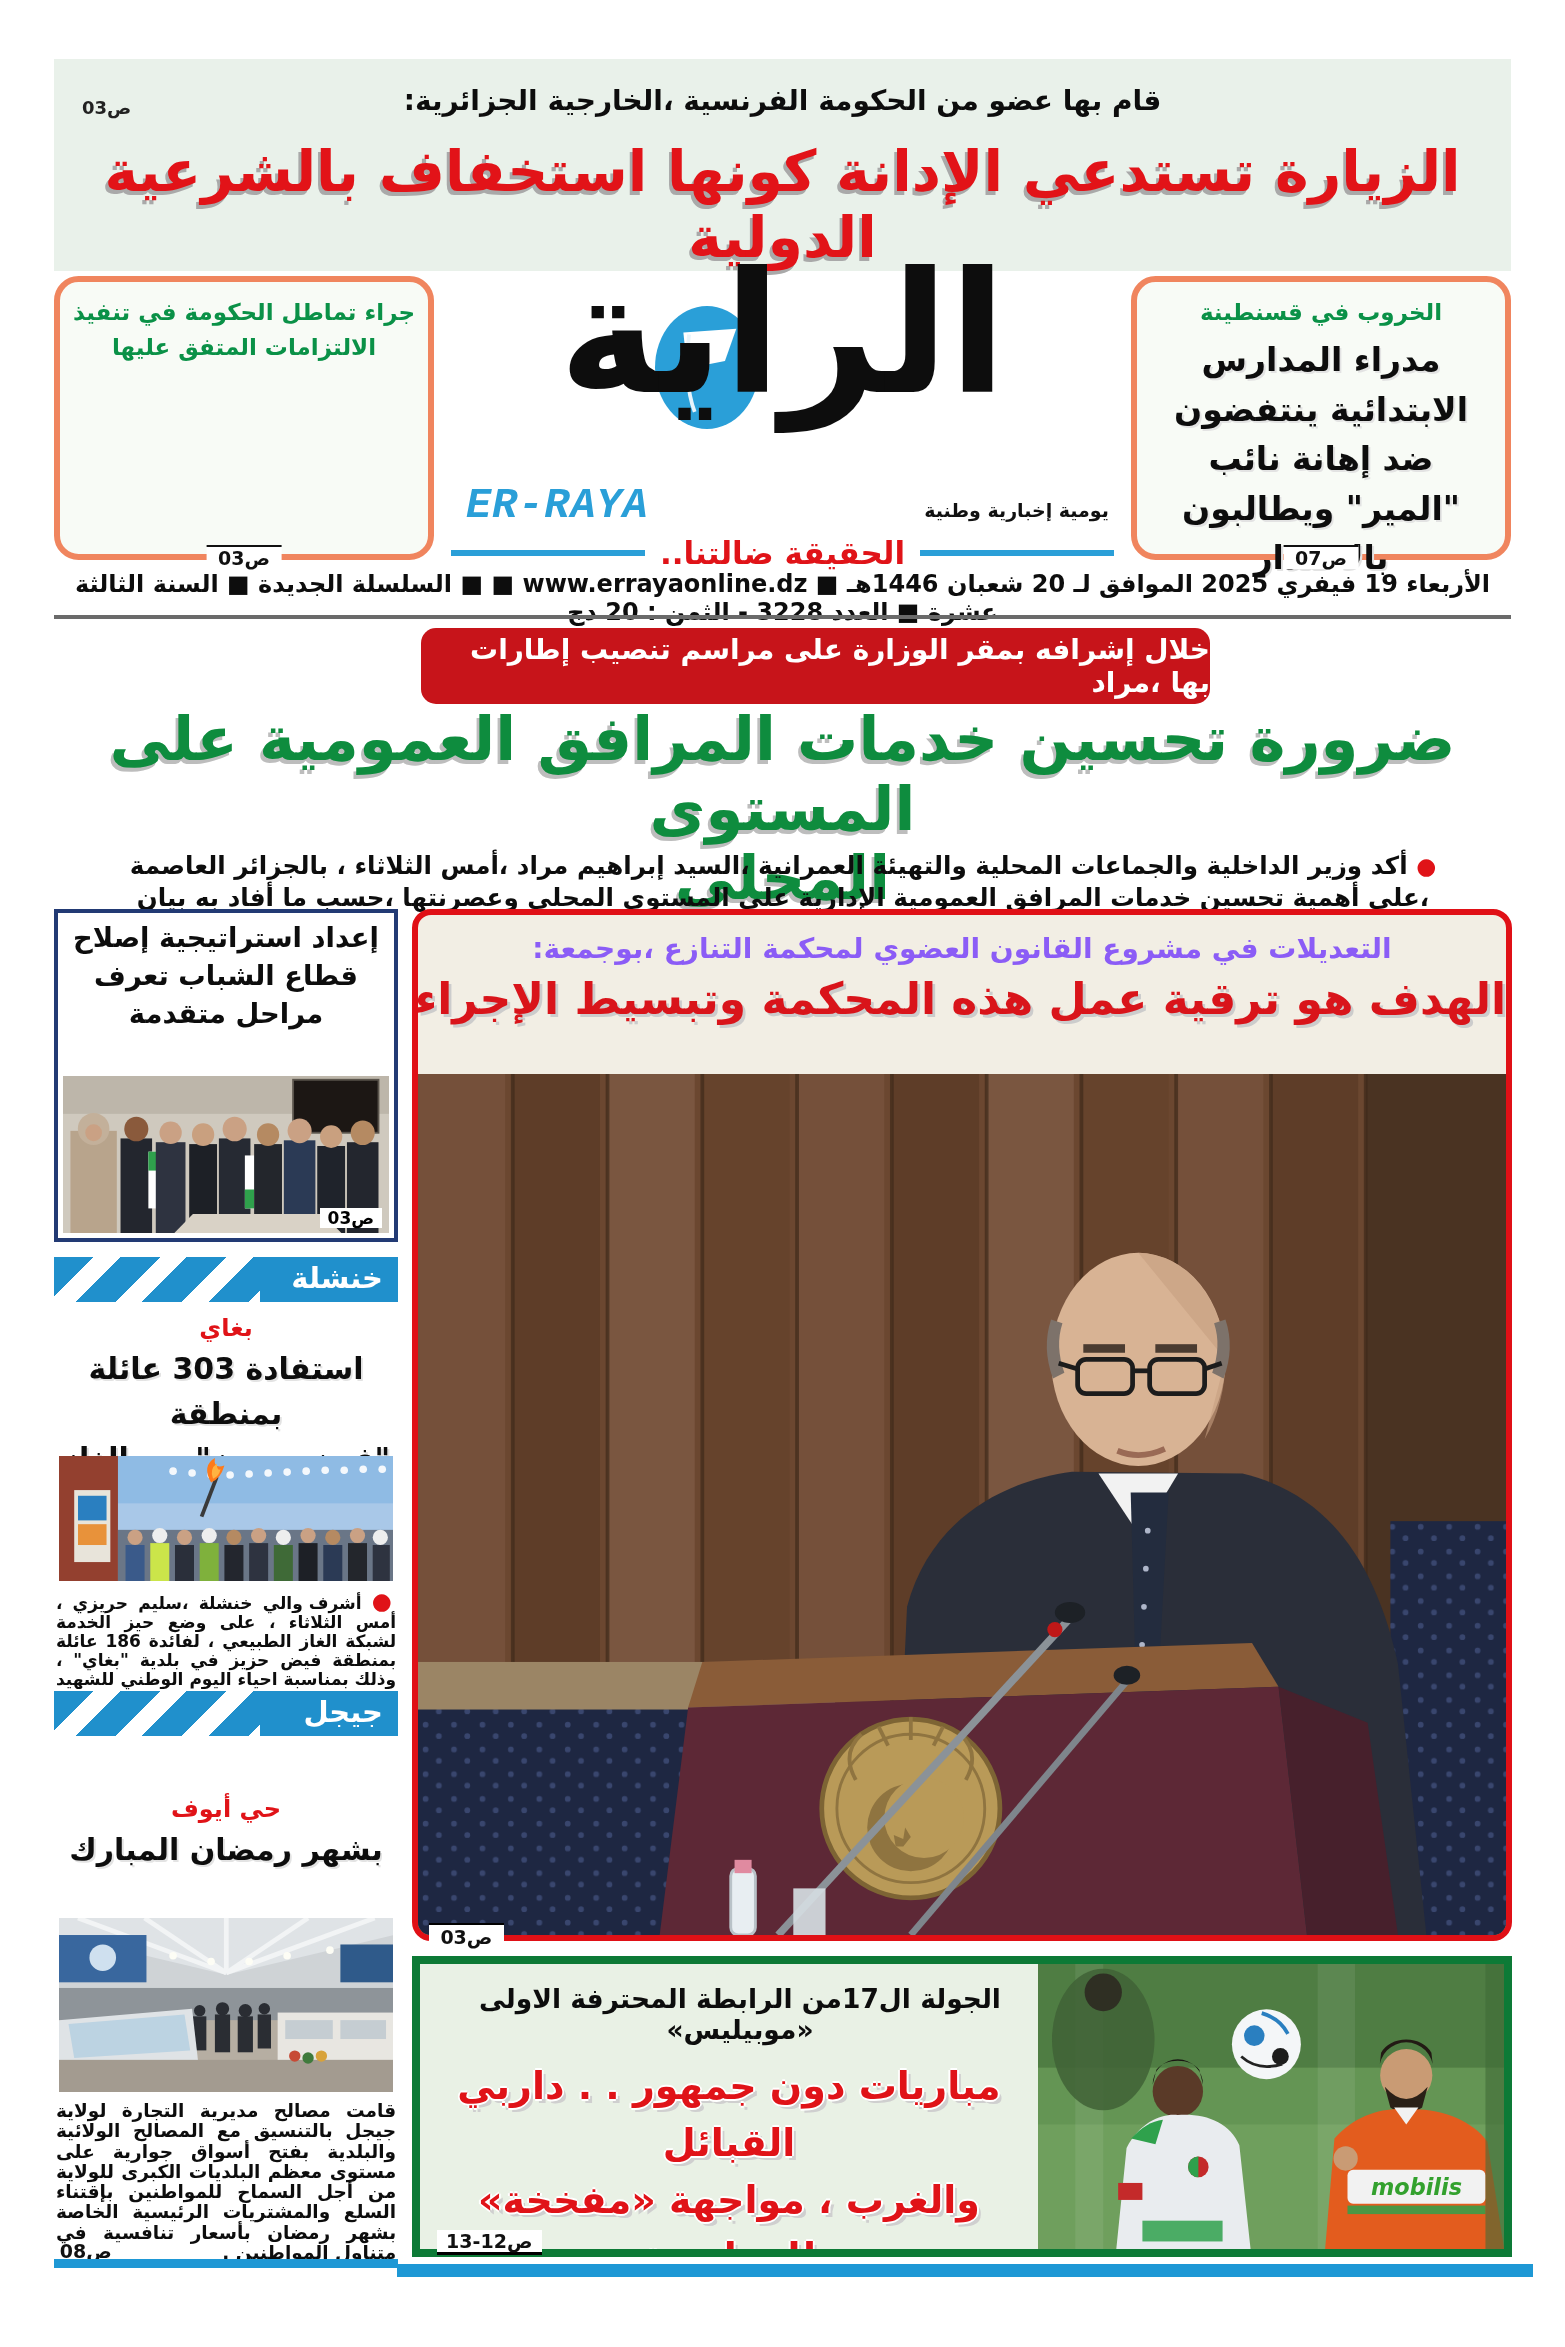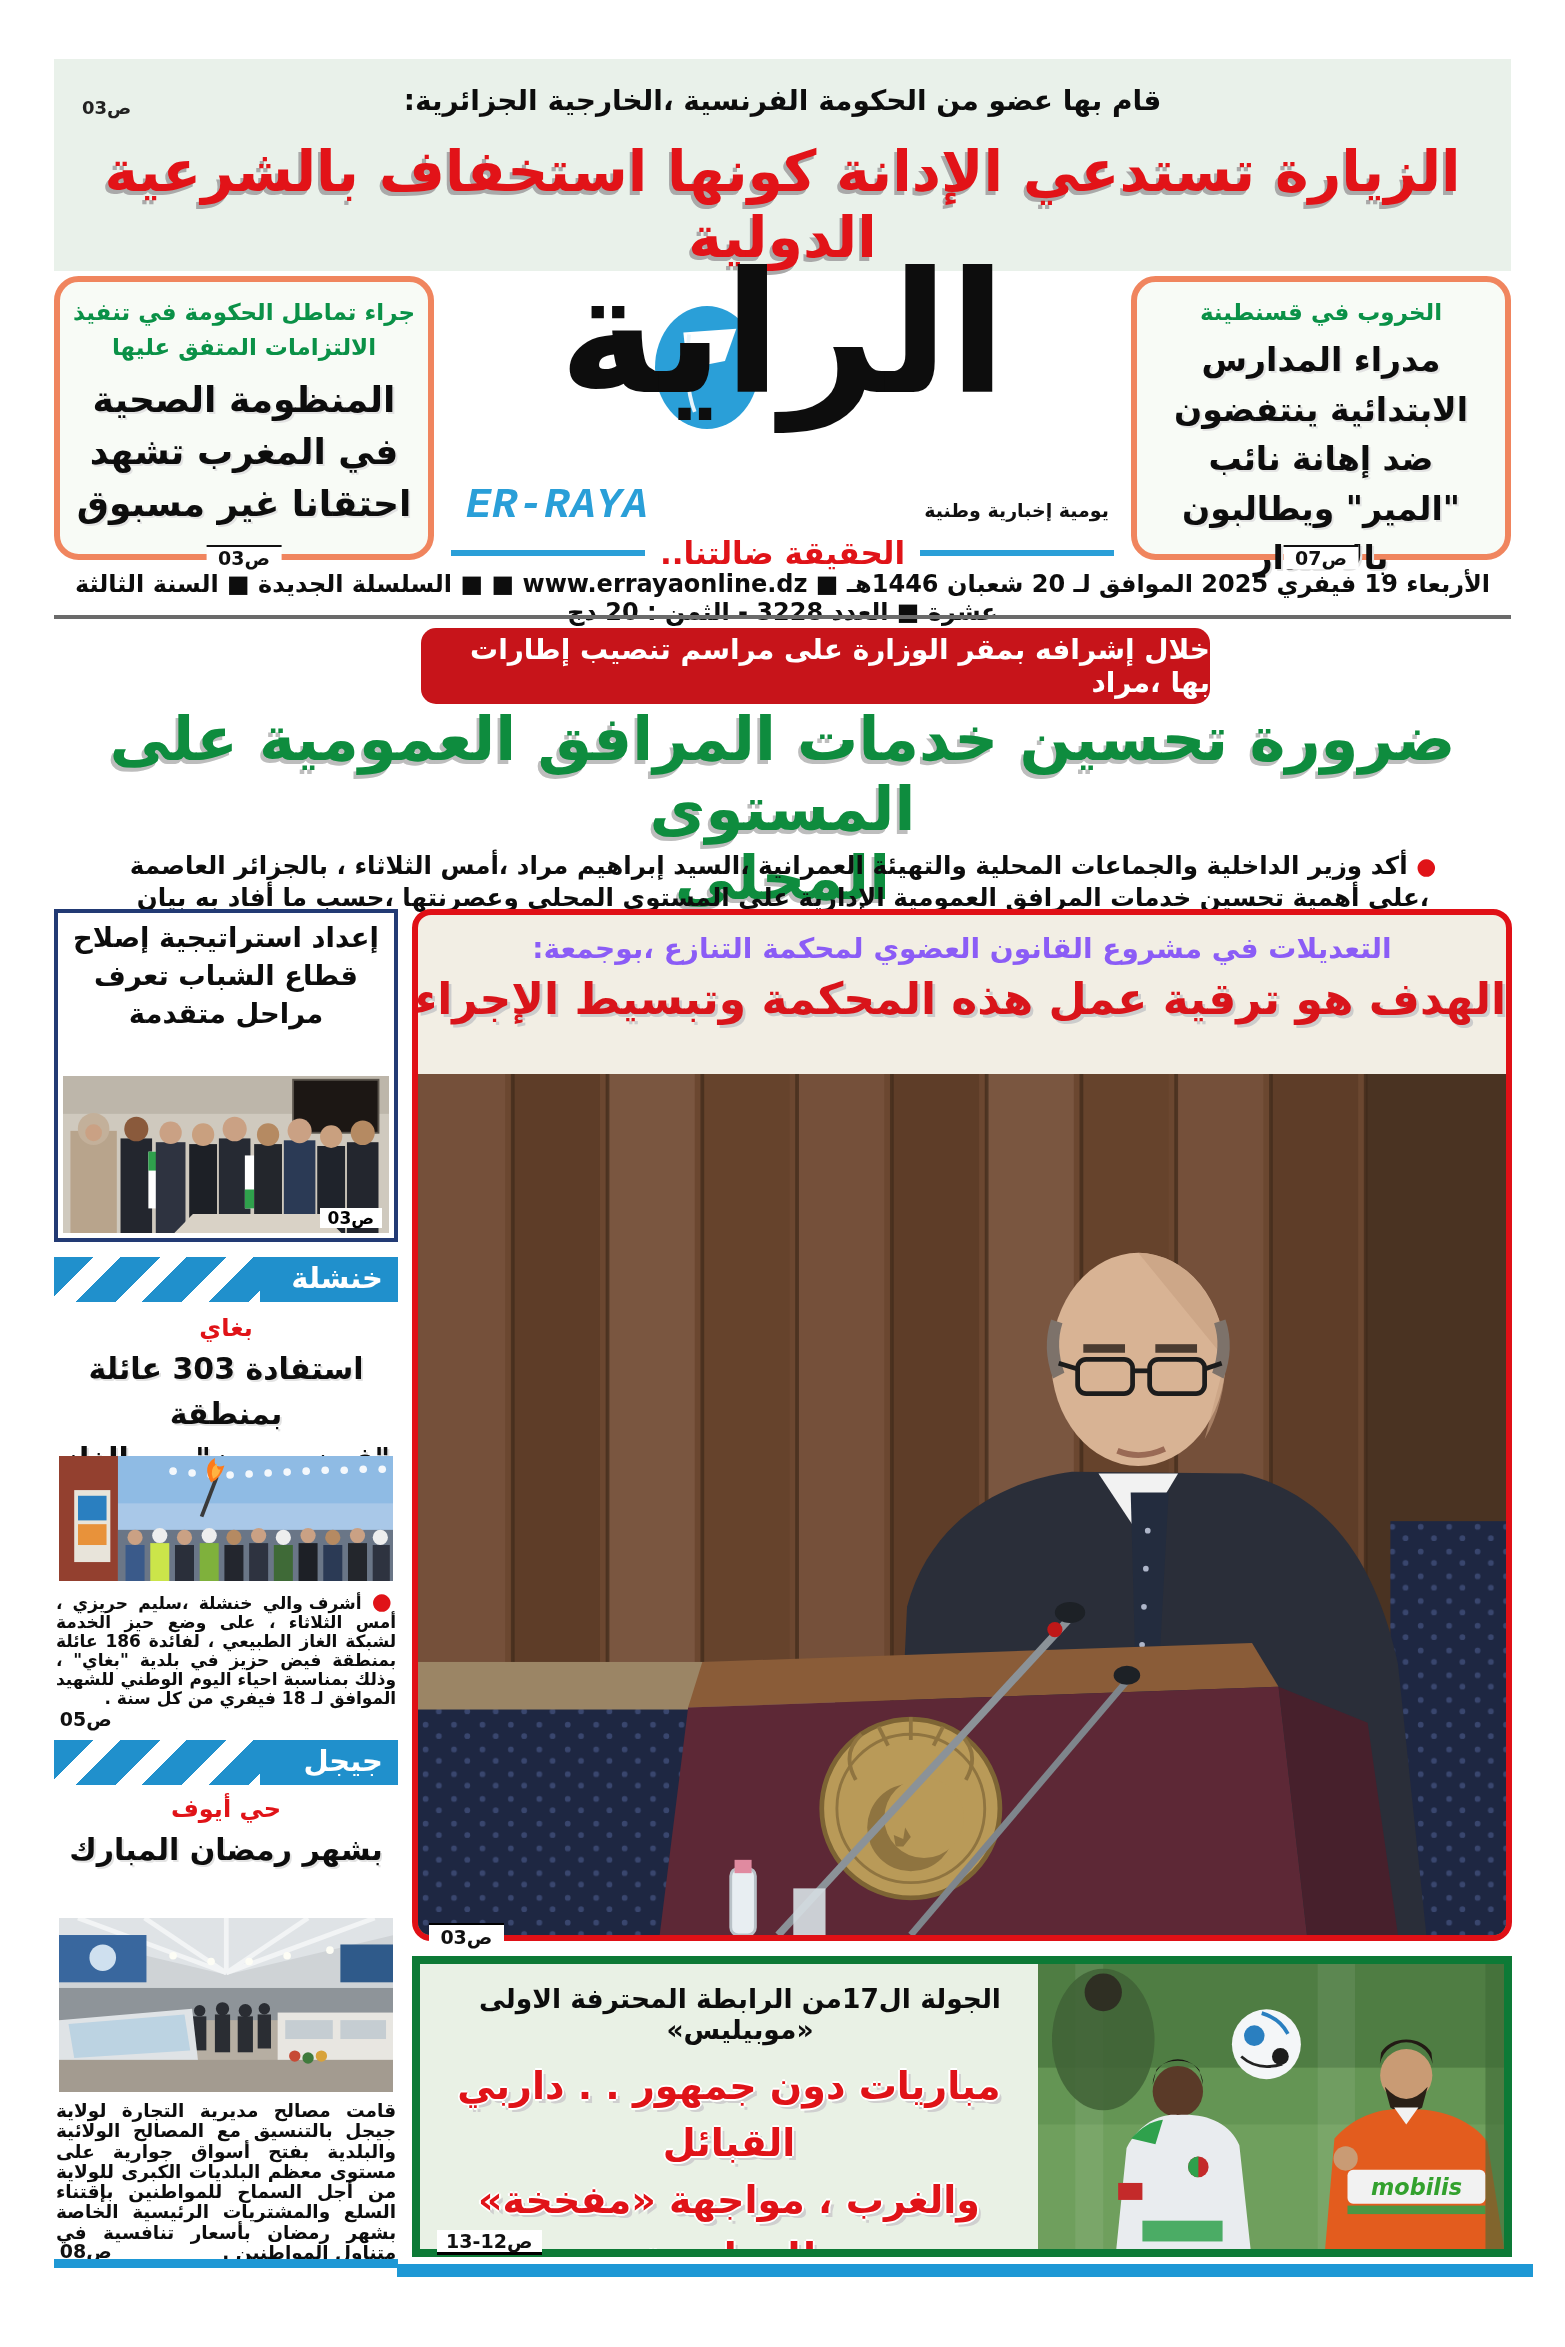--- a/index.html
+++ b/index.html
@@ -61,21 +61,21 @@
   .yk{margin-top:9.5px;font-size:22px;font-weight:bold;color:#e01318;line-height:1.5;}
   .yh{margin-top:5.7px;font-size:27.4px;font-weight:bold;line-height:1.4;color:#0d0d0d;}
   .yphoto{position:absolute;left:4.7px;right:4.7px;bottom:4.7px;height:157px;overflow:hidden;}
   .photo-ref{position:absolute;right:7.6px;bottom:5.7px;background:#fff;padding:0 7.6px;
              font-size:17px;font-weight:bold;color:#000;}
   .section-bar{position:absolute;left:0;right:0;height:45px;background:#2090cc;overflow:hidden;}
   .section-bar .stripes{position:absolute;left:0;top:0;bottom:0;width:60%;
         background:repeating-linear-gradient(135deg,transparent 0 28px,#fff 28px 47px);}
   .section-bar .bar-label{position:absolute;right:15px;top:3.8px;color:#fff;font-size:29px;font-weight:bold;}
   .bar-khenchela{top:348px;}
-  .bar-jijel{top:831px;}
+  .bar-jijel{top:782px;}
   .sub-kicker{position:absolute;left:0;right:0;text-align:center;color:#e01318;
               font-size:24px;font-weight:bold;}
   .sk-beghai{top:405px;}
   .sk-ayouf{top:886px;}
   .col-headline{position:absolute;left:0;right:0;text-align:center;font-size:30px;font-weight:bold;
                 line-height:1.5;color:#0d0d0d;text-shadow:1.9px 1.9px 0 #e3e3e3;}
   .hl-khenchela{top:437px;}
   .hl-jijel{top:918px;}
   .kphoto{position:absolute;left:4.7px;right:4.7px;top:547px;height:125px;overflow:hidden;}
   .jphoto{position:absolute;left:4.7px;right:4.7px;top:1009px;height:174px;overflow:hidden;}
@@ -115,21 +115,20 @@
 <div class="page">
 
   <div class="abs top-strip">
     <div class="abs top-ref">ص03</div>
     <div class="abs top-kicker">قام بها عضو من الحكومة الفرنسية ،الخارجية الجزائرية:</div>
     <div class="abs top-headline">الزيارة تستدعي الإدانة كونها استخفاف بالشرعية الدولية</div>
   </div>
 
   <div class="abs side-box lft">
     <div class="box-kicker">جراء تماطل الحكومة في تنفيذ الالتزامات المتفق عليها</div>
-    <div class="box-headline">المنظومة الصحية في المغرب تشهد احتقانا غير مسبوق</div>
     <div class="box-ref">ص03</div>
   </div>
 
   <div class="abs masthead">
     <div class="logo-circle">
       <svg width="104" height="123" viewBox="0 0 110 130">
         <polygon points="30,28 86,24 74,58 34,66" fill="#ffffff"></polygon>
         <path d="M36,30 Q30,80 42,112" stroke="#e8f4fb" stroke-width="4" fill="none"></path>
       </svg>
     </div>

